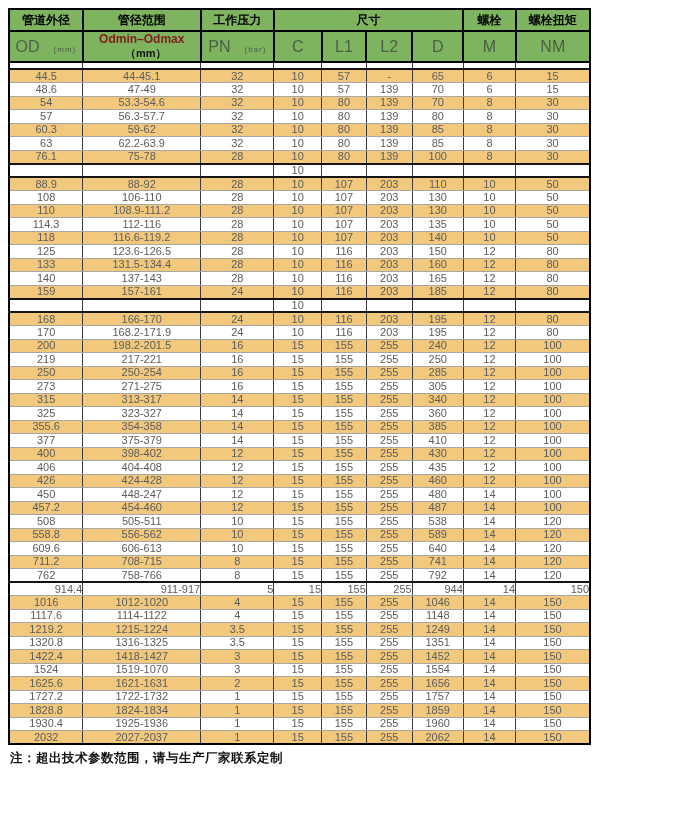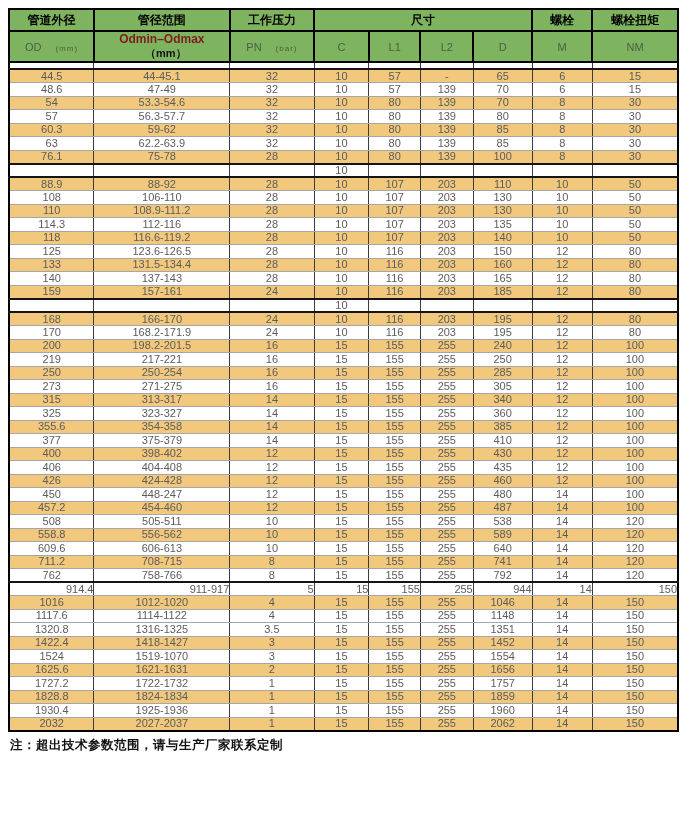--- a/index.html
+++ b/index.html
@@ -7,31 +7,31 @@
     --orange:#f2c87c;
     --line-dark:#141414;
     --line-gray:#a6a6a6;
     --line-v:#3c3c3c;
     --txt-data:#5c5c5c;
     --txt-subgray:#4c5f45;
   }
   *{margin:0;padding:0;box-sizing:border-box;}
   body{background:#ffffff;font-family:"Liberation Sans","DejaVu Sans",sans-serif;}
   .page{width:687px;height:832px;background:#ffffff;padding:8px 8px 0 8px;overflow:hidden;}
-  table.spec{width:671px;border-collapse:collapse;table-layout:fixed;border:2px solid #000;}
+  table.spec{width:583px;border-collapse:collapse;table-layout:fixed;border:2px solid #000;}
   
   thead th{
     background:var(--green);
     border:2px solid #000;
     text-align:center;vertical-align:middle;
     font-size:12px;color:#000;font-weight:700;
   }
   tr.hgroup th{height:22px;}
   tr.hsub th{height:31px;font-weight:400;}
-  .sub-main{font-size:11px;color:var(--txt-subgray);}
+  .sub-main{font-size:16px;color:var(--txt-subgray);}
   .sub-unit{font-size:8px;color:var(--txt-subgray);letter-spacing:1px;margin-left:14px;}
   th.range-th .sub-main{color:#7f1d1d;font-weight:700;font-size:12px;}
   th.range-th .sub-unit{font-size:11px;color:#141414;font-weight:700;letter-spacing:0;margin-left:8px;}
   
   tbody td{
     height:13.5px;
     border-left:1px solid var(--line-v);
     border-right:1px solid var(--line-v);
     border-top:1px solid var(--line-gray);
     border-bottom:1px solid var(--line-gray);
@@ -538,20 +538,31 @@
           <td>1117.6</td>
           <td>1114-1122</td>
           <td>4</td>
           <td>15</td>
           <td>155</td>
           <td>255</td>
           <td>1148</td>
           <td>14</td>
           <td>150</td>
         </tr>
+        <tr class="hl">
+          <td>1219.2</td>
+          <td>1215-1224</td>
+          <td>3.5</td>
+          <td>15</td>
+          <td>155</td>
+          <td>255</td>
+          <td>1249</td>
+          <td>14</td>
+          <td>150</td>
+        </tr>
         <tr>
           <td>1320.8</td>
           <td>1316-1325</td>
           <td>3.5</td>
           <td>15</td>
           <td>155</td>
           <td>255</td>
           <td>1351</td>
           <td>14</td>
           <td>150</td>

